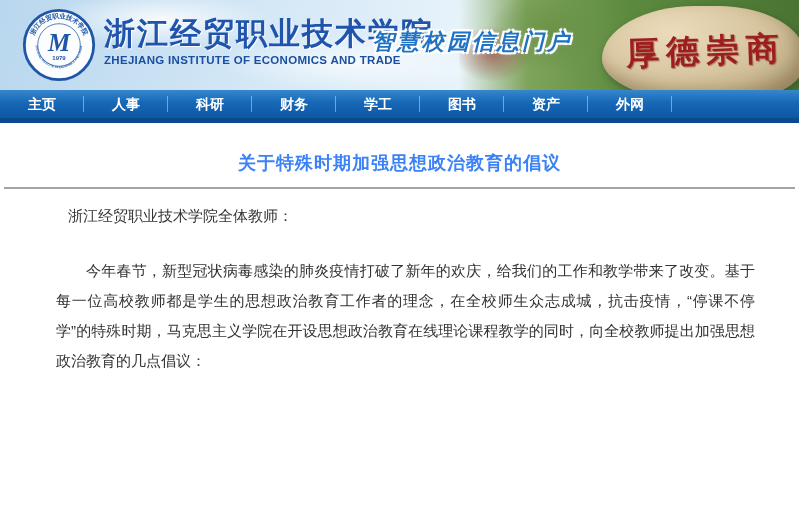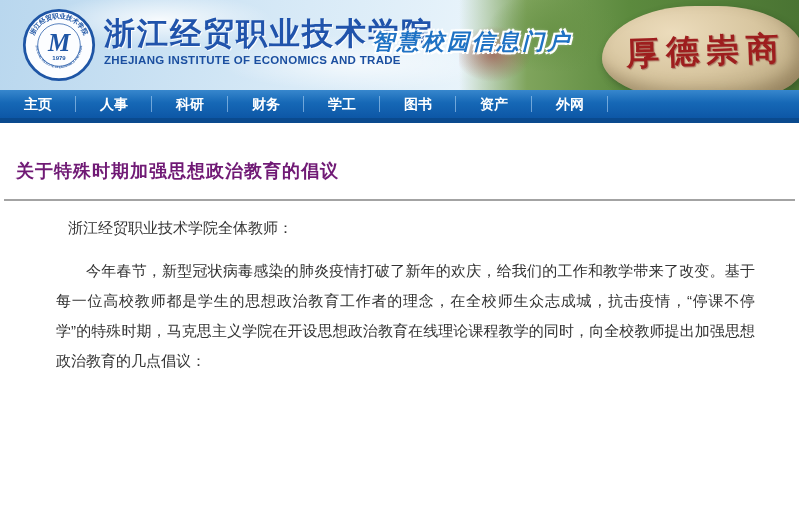--- a/index.html
+++ b/index.html
@@ -50,44 +50,44 @@
     font-family:"Liberation Serif",serif;font-style:italic;font-weight:900;
     font-size:22px;color:#1f72c4;letter-spacing:3px;
     text-shadow:-2px -2px 0 #fff,2px -2px 0 #fff,-2px 2px 0 #fff,2px 2px 0 #fff,0 0 4px #fff;
   }
   
   .nav{
     height:28px;display:flex;align-items:stretch;
     background:linear-gradient(180deg,#3787cd 0%,#1668b6 45%,#0d57a6 100%);
   }
   .nav-item{
-    width:76px;line-height:28px;text-align:center;color:#fff;
+    width:84px;line-height:28px;text-align:center;color:#fff;
     font-size:14px;font-weight:bold;position:relative;cursor:pointer;
   }
   .nav-item::after{
     content:"";position:absolute;right:0;top:6px;bottom:6px;width:1px;
     background:rgba(185,218,247,.55);
   }
   .nav-stripe{height:5px;background:#0a4a8e;}
   
   .main{padding-top:20px;}
   .article-title{
-    margin:16px;font-size:18px;font-weight:bold;
-    color:#701a75;letter-spacing:1px;
+    margin:8px;text-align:center;font-size:18px;font-weight:bold;
+    color:#3b82f6;letter-spacing:1px;
   }
   .article-meta{
     text-align:center;font-size:12.5px;color:#666;margin-top:12px;letter-spacing:.3px;
   }
   .divider{border:none;border-top:2px solid #a3a3a3;margin:12px 4px 0 4px;}
   .content{
     margin:12px 44px 0 56px;font-size:15px;line-height:30px;color:#333;
     text-align:justify;
   }
   .salutation{margin:12px;}
-  .para{margin:13px 0 0 0;text-indent:2em;}
+  .para{margin:25px 0 0 0;text-indent:2em;}
 </style>
 </head>
 <body>
 
 <div class="banner">
   <div class="greenery"></div>
   <div class="stone">
     <span class="stone-text">厚德崇商</span>
   </div>
 

